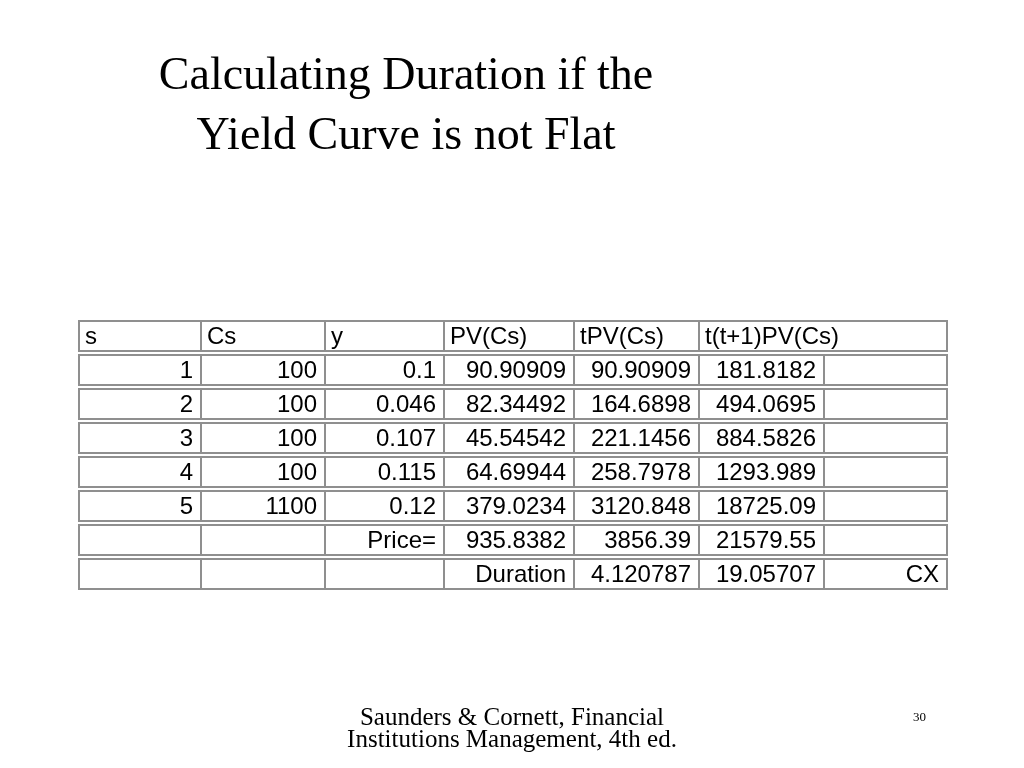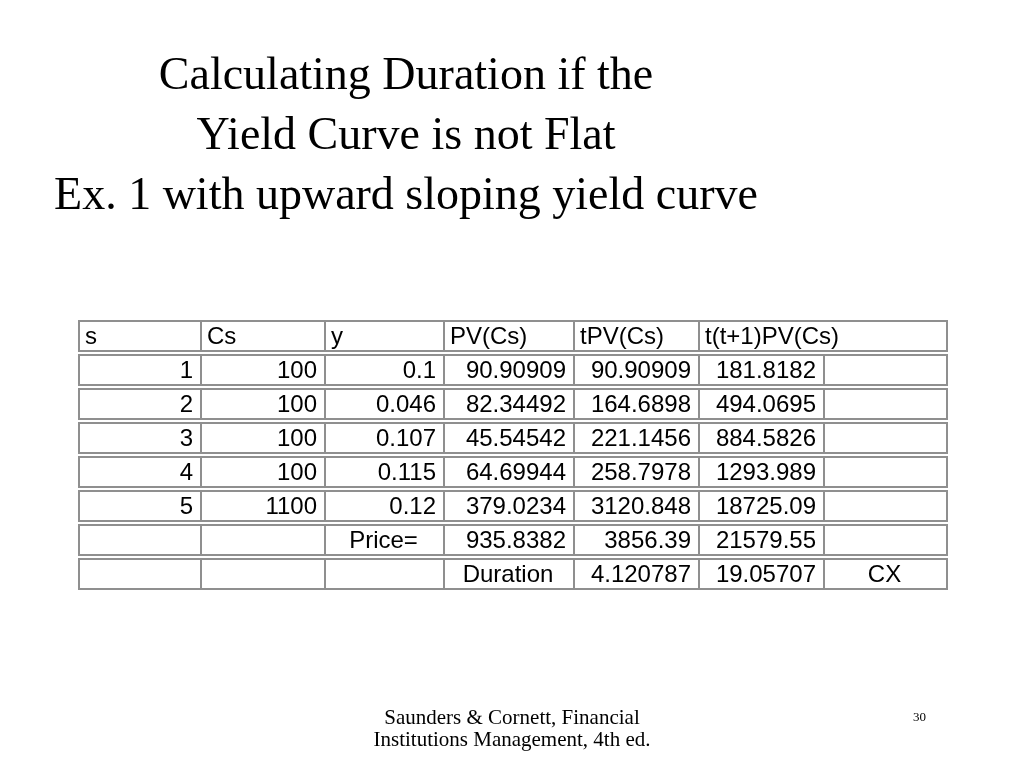--- a/index.html
+++ b/index.html
@@ -51,28 +51,28 @@
     overflow: visible;
     font-weight: normal;
     background: #ffffff;
   }
   table.data-table th:last-child,
   table.data-table td:last-child {
     border-right: 2px solid var(--grid, #8f8f8f);
   }
   table.data-table th { text-align: left; }
   table.data-table td.num { text-align: right; }
-  table.data-table td.text { text-align: center; }
+  table.data-table td.text { text-align: right; }
   .footer {
     position: absolute;
     top: 706px;
     left: 0;
     width: 1024px;
     text-align: center;
-    font-size: 21px;
+    font-size: 25px;
     line-height: 22px;
     font-family: "Liberation Serif", serif;
     color: var(--text, #000000);
   }
   .footer .footer-line { display: block; }
   .page-number {
     position: absolute;
     top: 706px;
     left: 913px;
     font-size: 13px;
@@ -82,21 +82,20 @@
   }
 </style>
 </head>
 <body>
 
 <div class="slide">
 
   <div class="title">
     <span class="title-line">Calculating Duration if the</span>
     <span class="title-line">Yield Curve is not Flat</span>
-    <span class="title-line">Ex. 1 with upward sloping yield curve</span>
   </div>
 
   <table class="data-table">
     <colgroup>
         <col style="width: 122px;">
         <col style="width: 124px;">
         <col style="width: 119px;">
         <col style="width: 130px;">
         <col style="width: 125px;">
         <col style="width: 125px;">

